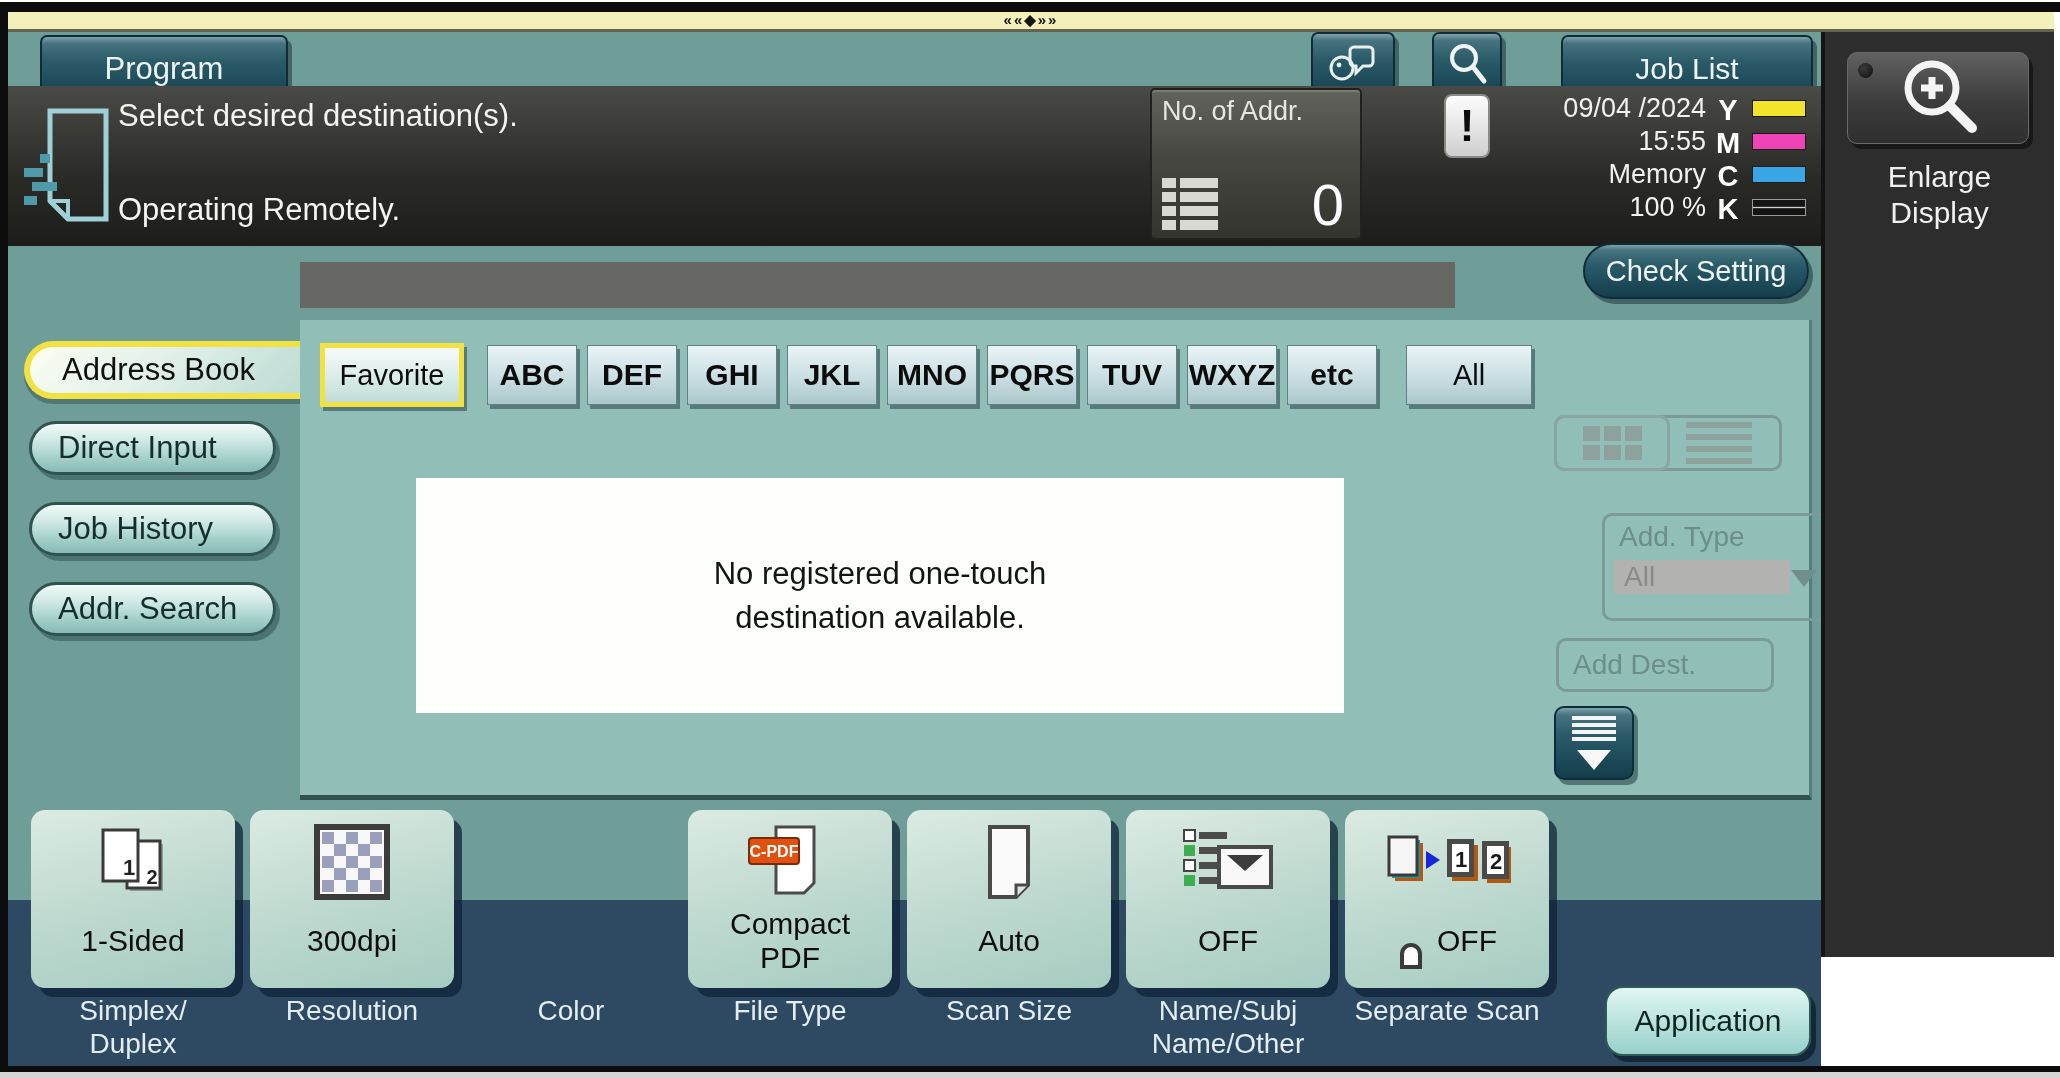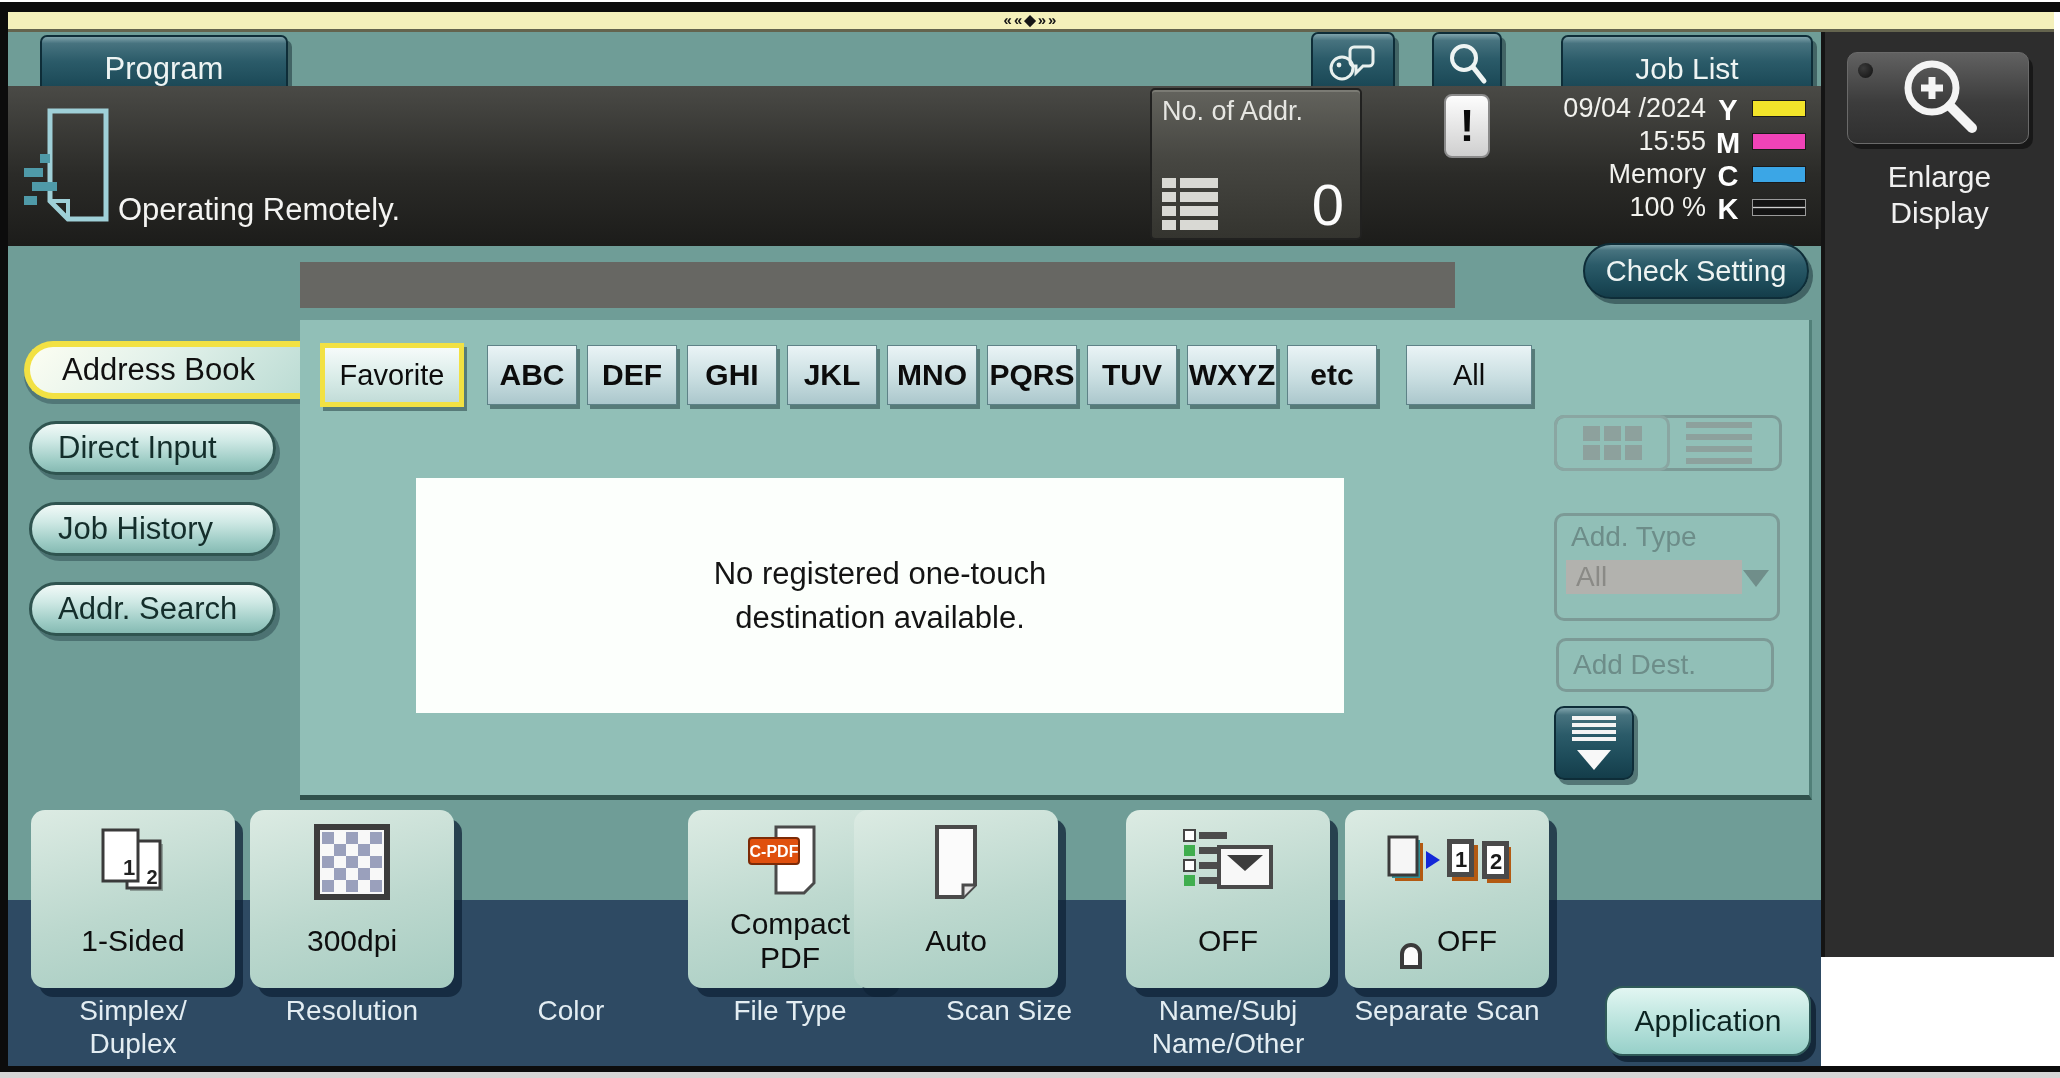--- a/index.html
+++ b/index.html
@@ -82,21 +82,21 @@
   .outline-ctl { border:3px solid #7c9a96; border-radius:10px; color:#6d8d89; }
   #view-toggle { left:1254px; top:95px; width:228px; height:56px; }
   #view-grid-seg { position:absolute; left:-3px; top:-3px; width:116px; height:56px;
     border:3px solid #8aa6a2; border-radius:10px; display:flex; align-items:center; justify-content:center; }
   .grid-ic { display:grid; grid-template-columns:repeat(3,17px); grid-auto-rows:15px; gap:4px; }
   .grid-ic div { background:#8da19d; }
   #view-list-seg { position:absolute; right:10px; top:0; width:100px; height:50px;
     display:flex; flex-direction:column; justify-content:center; gap:6px; align-items:center; }
   #view-list-seg div { width:66px; height:6px; background:#8da19d; }
 
-  #add-type-group { left:1254px; top:193px; width:226px; height:108px; font-size:28px; }
+  #add-type-group { left:1302px; top:193px; width:226px; height:108px; font-size:28px; }
   #add-type-dd { position:absolute; left:9px; top:44px; width:176px; height:34px; background:#b2b2ae;
     color:#8a8a86; font-size:28px; display:flex; align-items:center; padding-left:10px; }
   .dd-arrow { position:absolute; right:8px; top:54px; width:0; height:0;
     border-left:13px solid transparent; border-right:13px solid transparent; border-top:17px solid #708e8a; }
   #add-dest-btn { left:1256px; top:318px; width:218px; height:54px; font-size:28px;
     display:flex; align-items:center; padding-left:14px; }
   #scroll-btn { left:1254px; top:386px; width:80px; height:74px; border-radius:10px;
     flex-direction:column; gap:3px; }
   #scroll-btn .bar { width:44px; height:4px; background:#f4f4f4; }
   #scroll-btn .tri { width:0; height:0; border-left:17px solid transparent; border-right:17px solid transparent;
@@ -167,20 +167,21 @@
         <span class="abs" style="left:16px; top:20px;">
           <svg width="92" height="120" viewBox="0 0 92 120">
             <path d="M26,5 h56 v108 h-38 l-18,-18 z" fill="none" stroke="#9fd0d8" stroke-width="5"></path>
             <path d="M26,95 h18 v18" fill="none" stroke="#9fd0d8" stroke-width="4"></path>
             <rect x="16" y="48" width="10" height="9" fill="#4f9aa8"></rect>
             <rect x="0" y="62" width="19" height="9" fill="#4f9aa8"></rect>
             <rect x="8" y="76" width="25" height="9" fill="#4f9aa8"></rect>
             <rect x="0" y="90" width="13" height="9" fill="#4f9aa8"></rect>
           </svg>
         </span>
+        <div class="abs status-msg" style="left:110px; top:12px;">Select desired destination(s).</div>
         <div class="abs status-msg" style="left:110px; top:106px;">Operating Remotely.</div>
 
         <div class="abs" id="no-addr-box">
           <div class="abs" style="left:10px; top:6px; font-size:27px; color:#e6e6e2;">No. of Addr.</div>
           <div class="abs" style="left:10px; bottom:8px;">
             <div class="list-row">
                 <div class="list-sq"></div>
                 <div class="list-bar"></div>
               </div>
             <div class="list-row">
@@ -323,21 +324,21 @@
           <svg width="88" height="80" viewBox="0 0 88 80">
             <path d="M30,5 h38 v56 l-10,10 h-28 z" fill="#ffffff" stroke="#4a4a4a" stroke-width="3"></path>
             <rect x="3" y="16" width="50" height="26" rx="3" fill="#e0500e" stroke="#7c2a06" stroke-width="2"></rect>
             <text x="28" y="35" font-size="16" font-weight="bold" fill="#ffffff" text-anchor="middle" font-family="Liberation Sans, sans-serif">C-PDF</text>
           </svg>
         </div>
         <div class="card-value">Compact
 PDF</div>
       </div>
 
-      <div class="card" style="left:846px;">
+      <div class="card" style="left:899px;">
         <div class="card-icon">
           <svg width="70" height="78" viewBox="0 0 70 78">
             <path d="M16,4 h38 v58 l-12,12 h-26 z" fill="#fbfbfb" stroke="#4a4a4a" stroke-width="4"></path>
             <path d="M54,62 h-12 v12" fill="#e2e2e2" stroke="#4a4a4a" stroke-width="3"></path>
           </svg>
         </div>
         <div class="card-value">Auto</div>
       </div>
 
       <div class="card" style="left:1118px;">

